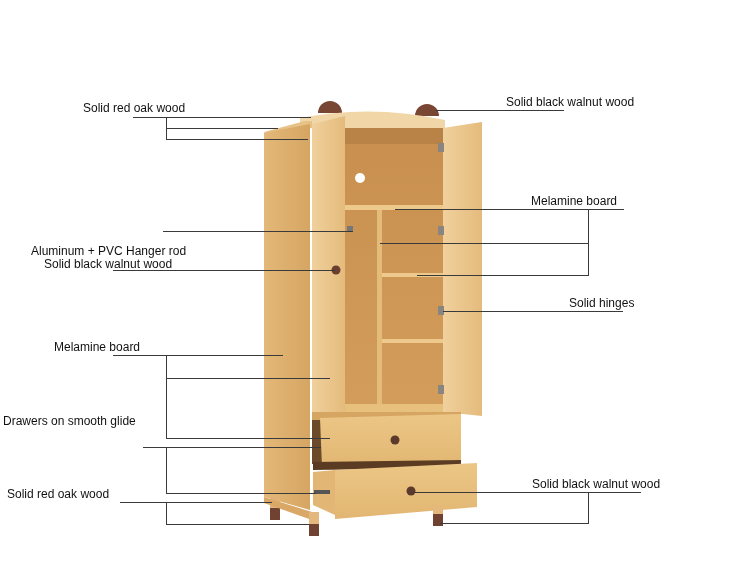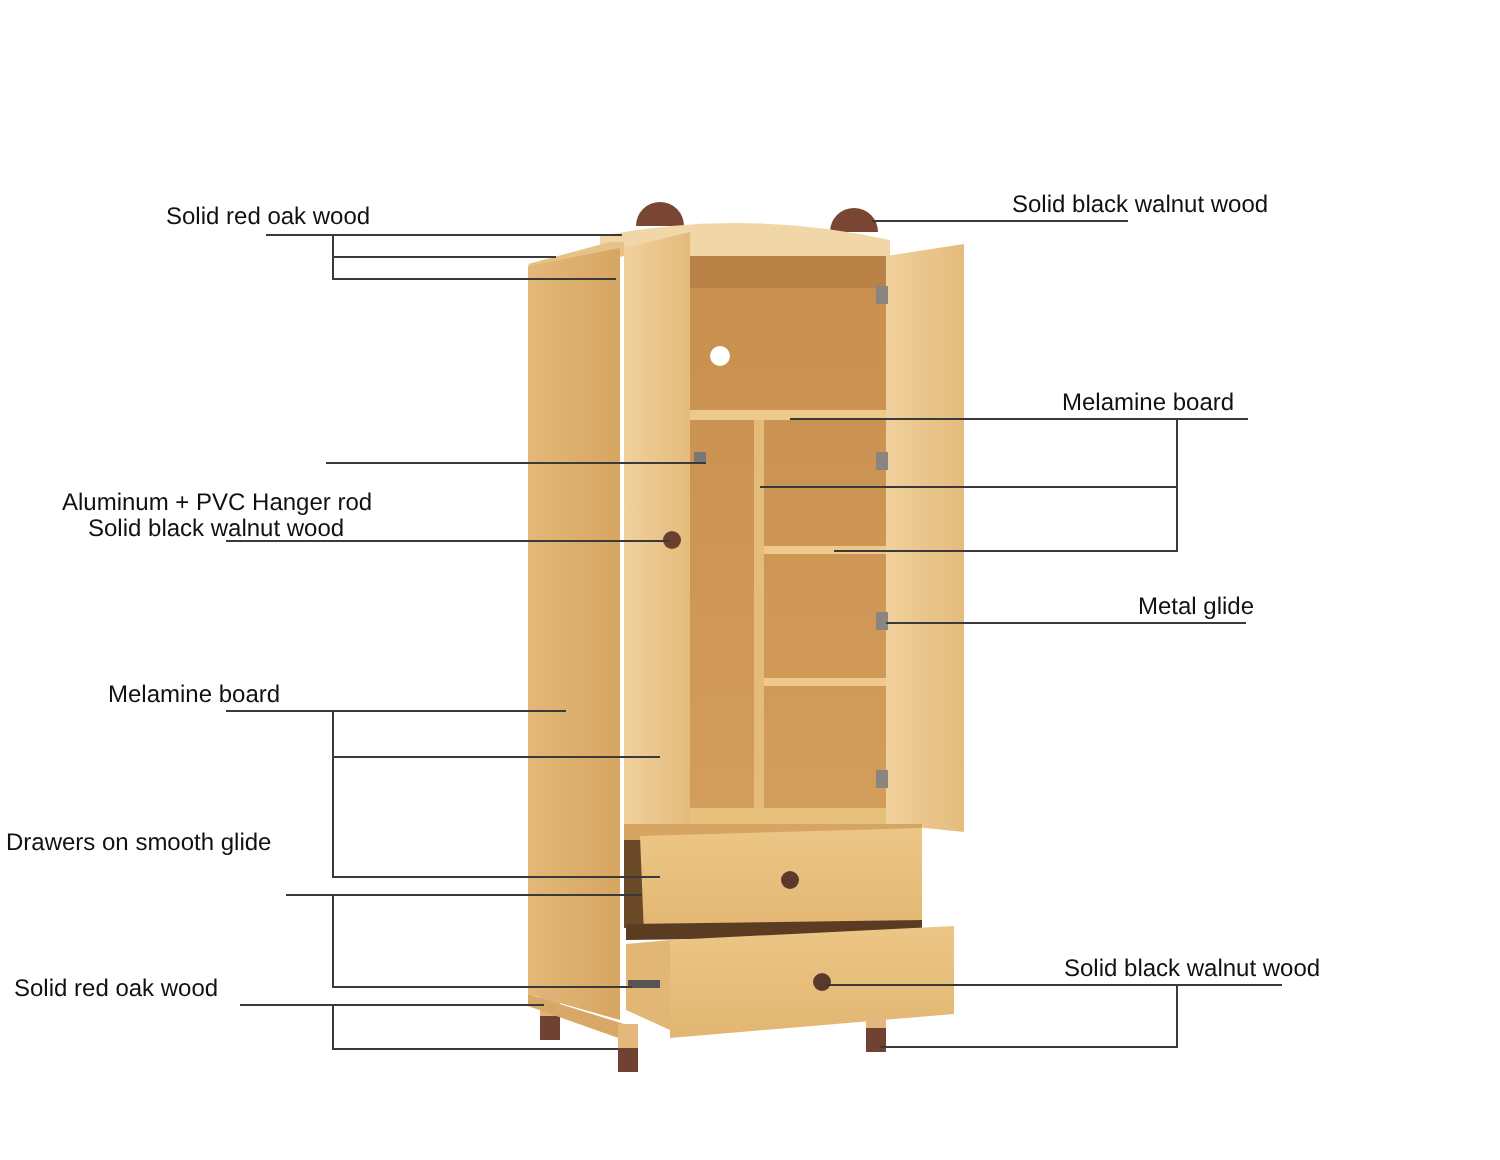--- a/index.html
+++ b/index.html
@@ -136,18 +136,18 @@
 
   <div class="lead h" style="left:413px;top:492px;width:228px;"></div>
   <div class="lead v" style="left:588px;top:492px;height:31px;"></div>
   <div class="lead h" style="left:440px;top:523px;width:149px;"></div>
 
   <div class="label" style="left:83px;top:98px;">Solid red oak wood</div>
   <div class="label" style="left:506px;top:92px;">Solid black walnut wood</div>
   <div class="label" style="left:31px;top:213px;margin-top:28px;">Aluminum + PVC Hanger rod</div>
   <div class="label" style="left:531px;top:191px;">Melamine board</div>
   <div class="label" style="left:44px;top:254px;">Solid black walnut wood</div>
-  <div class="label" style="left:569px;top:293px;">Metal glide</div>
+  <div class="label" style="left:569px;top:293px;">Solid hinges</div>
   <div class="label" style="left:54px;top:337px;">Melamine board</div>
   <div class="label wrap" style="left:3px;top:411px;">Drawers on smooth glide</div>
   <div class="label" style="left:7px;top:484px;">Solid red oak wood</div>
   <div class="label" style="left:532px;top:474px;">Solid black walnut wood</div>
 </div>
 
 </body></html>

